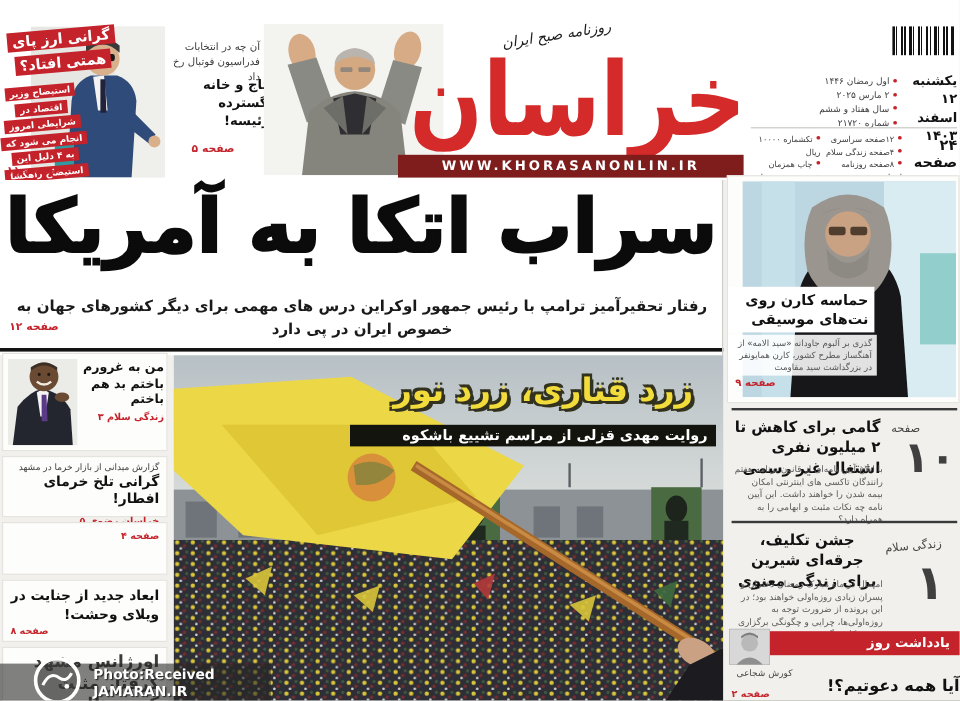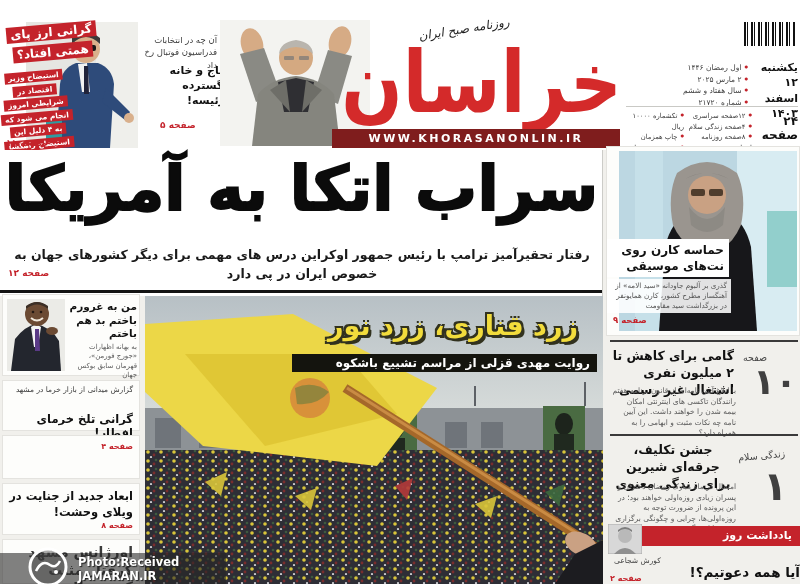--- a/index.html
+++ b/index.html
@@ -192,38 +192,37 @@
       <path d="M28 30 L32 30 L33 52 L28 52 Z" fill="#5a3a86"></path>
       <circle cx="30" cy="15" r="12" fill="#6b4a33"></circle>
       <path d="M19 10 Q30 1 41 10 L41 7 Q30 -1 19 7 Z" fill="#3c2f26"></path>
       <path d="M24 19 Q30 24 36 19" stroke="#f2e9dd" stroke-width="2" fill="none"></path>
       <circle cx="26" cy="13" r="1.3" fill="#241812"></circle>
         <circle cx="34" cy="13" r="1.3" fill="#241812"></circle>
       <ellipse cx="45" cy="32" rx="6" ry="4" fill="#6b4a33"></ellipse>
     </svg>
     <div class="abs" style="left:64px;top:5px;width:70px;text-align:right;">
       <div class="bold" style="font-size:10.5px;color:#111;line-height:1.3;">من به غرورم باختم بد هم باختم</div>
-      <div class="gray-sub" style="font-size:7px;line-height:1.35;margin-top:2px;">به بهانه اظهارات «جورج فورمن»، قهرمان سابق بوکس جهان</div>
       <div class="page-label" style="font-size:8px;margin-top:2px;">زندگی سلام ۳</div>
     </div>
   </div>
 
   <div class="abs card" style="left:2px;top:380px;width:138px;height:51px;padding:4px 6px;">
     <div style="font-size:7.5px;color:#3c3c3c;text-align:right;">گزارش میدانی از بازار خرما در مشهد</div>
-    <div class="bold" style="font-size:11.5px;color:#111;text-align:right;margin-top:18px;">گرانی تلخ خرمای افطار!</div>
+    <div class="bold" style="font-size:11.5px;color:#111;text-align:right;margin-top:0;">گرانی تلخ خرمای افطار!</div>
     <div class="page-label" style="font-size:8px;margin-top:8px;text-align:right;">خراسان رضوی ۵</div>
   </div>
 
   <div class="abs card" style="left:2px;top:435px;width:138px;height:44px;padding:5px 6px;">
     <div class="page-label" style="font-size:8px;margin-top:1px;text-align:right;">صفحه ۴</div>
   </div>
 
   <div class="abs card" style="left:2px;top:483px;width:138px;height:52px;padding:5px 6px;">
     <div class="bold" style="font-size:11.5px;color:#111;text-align:right;line-height:1.35;">ابعاد جدید از جنایت در ویلای وحشت!</div>
-    <div class="page-label" style="font-size:8px;margin-top:1px;text-align:right;">صفحه ۸</div>
+    <div class="page-label" style="font-size:8px;margin-top:1px;text-align:left;">صفحه ۸</div>
   </div>
 
   <div class="abs card" style="left:2px;top:539px;width:138px;height:45px;padding:4px 6px;">
     <div class="bold" style="font-size:14px;color:#3b3b3b;text-align:right;line-height:1.25;">اورژانس مشهد گرفتار مثلث کمبودها!</div>
   </div>
 
   <div class="abs wm-bar" style="left:0;top:553px;width:226px;height:31px;">
     <svg class="abs" style="left:26px;top:-8px;" width="44" height="44" viewBox="0 0 44 44">
       <circle cx="22" cy="22" r="18" fill="rgba(70,70,70,0.45)" stroke="#fff" stroke-width="3"></circle>
       <path d="M10 26 Q16 14 24 20 Q30 24 34 16" stroke="#fff" stroke-width="2.5" fill="none"></path>

